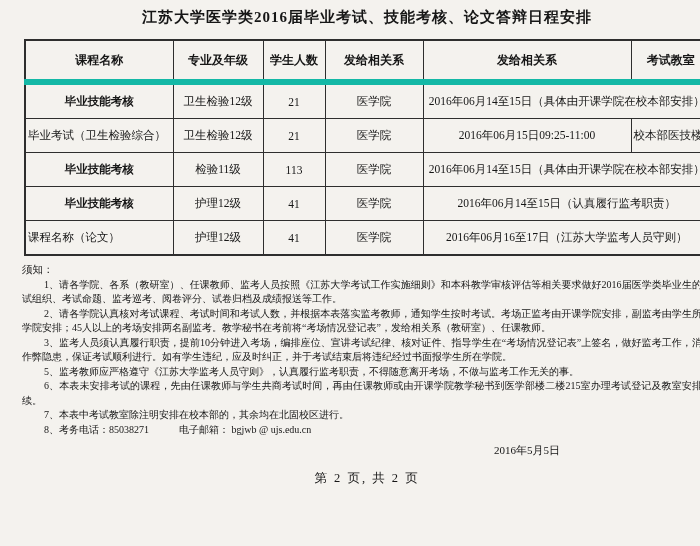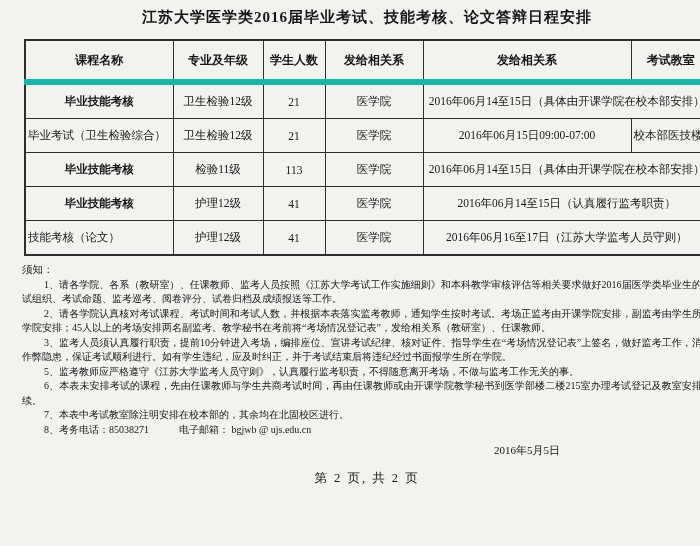--- a/index.html
+++ b/index.html
@@ -72,39 +72,39 @@
         <td>卫生检验12级</td>
         <td>21</td>
         <td>医学院</td>
         <td colspan="2">2016年06月14至15日（具体由开课学院在校本部安排）</td>
       </tr>
       <tr>
         <td class="left">毕业考试（卫生检验综合）</td>
         <td>卫生检验12级</td>
         <td>21</td>
         <td>医学院</td>
-        <td>2016年06月15日09:00-07:00</td>
+        <td>2016年06月15日09:25-11:00</td>
         <td>校本部医技楼115</td>
       </tr>
       <tr>
         <td class="bold">毕业技能考核</td>
         <td>检验11级</td>
         <td>113</td>
         <td>医学院</td>
         <td colspan="2">2016年06月14至15日（具体由开课学院在校本部安排）</td>
       </tr>
       <tr>
         <td class="bold">毕业技能考核</td>
         <td>护理12级</td>
         <td>41</td>
         <td>医学院</td>
         <td colspan="2">2016年06月14至15日（认真履行监考职责）</td>
       </tr>
       <tr>
-        <td class="left">技能考核（论文）</td>
+        <td class="left">课程名称（论文）</td>
         <td>护理12级</td>
         <td>41</td>
         <td>医学院</td>
         <td colspan="2">2016年06月16至17日（江苏大学监考人员守则）</td>
       </tr>
     </tbody>
   </table>
 
   <div class="notes">
     <div class="notes-heading">须知：</div>

